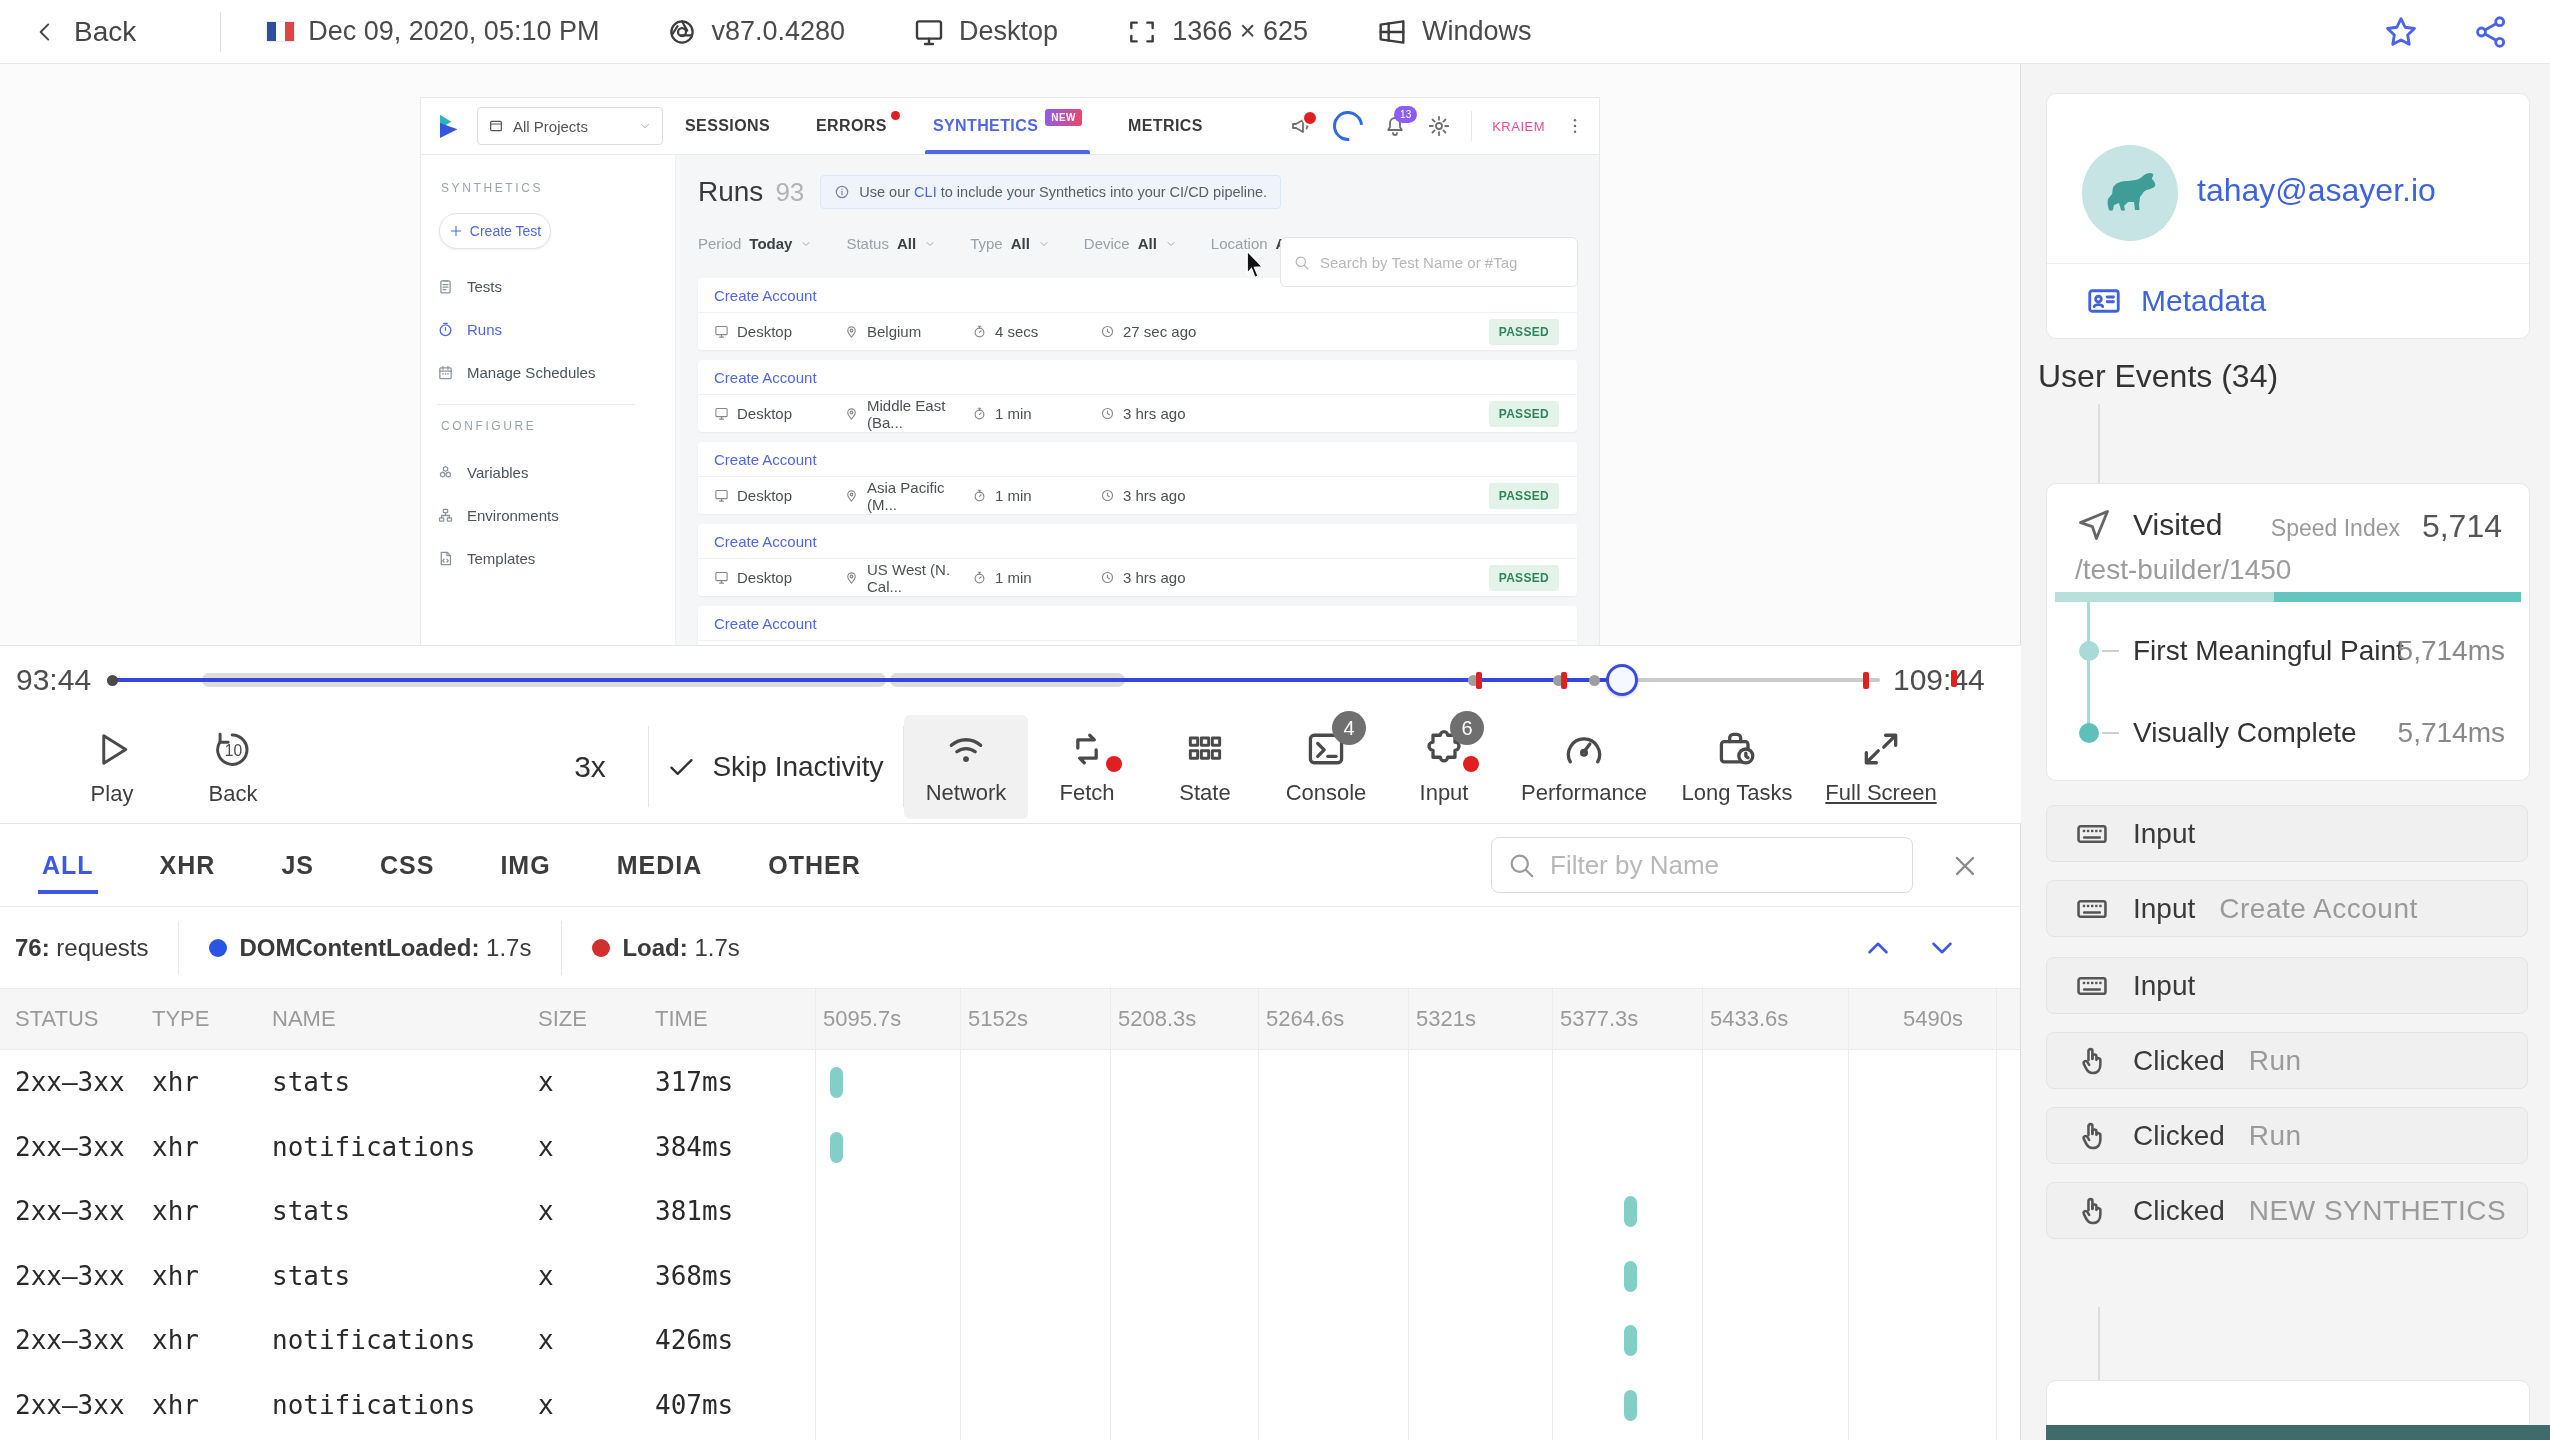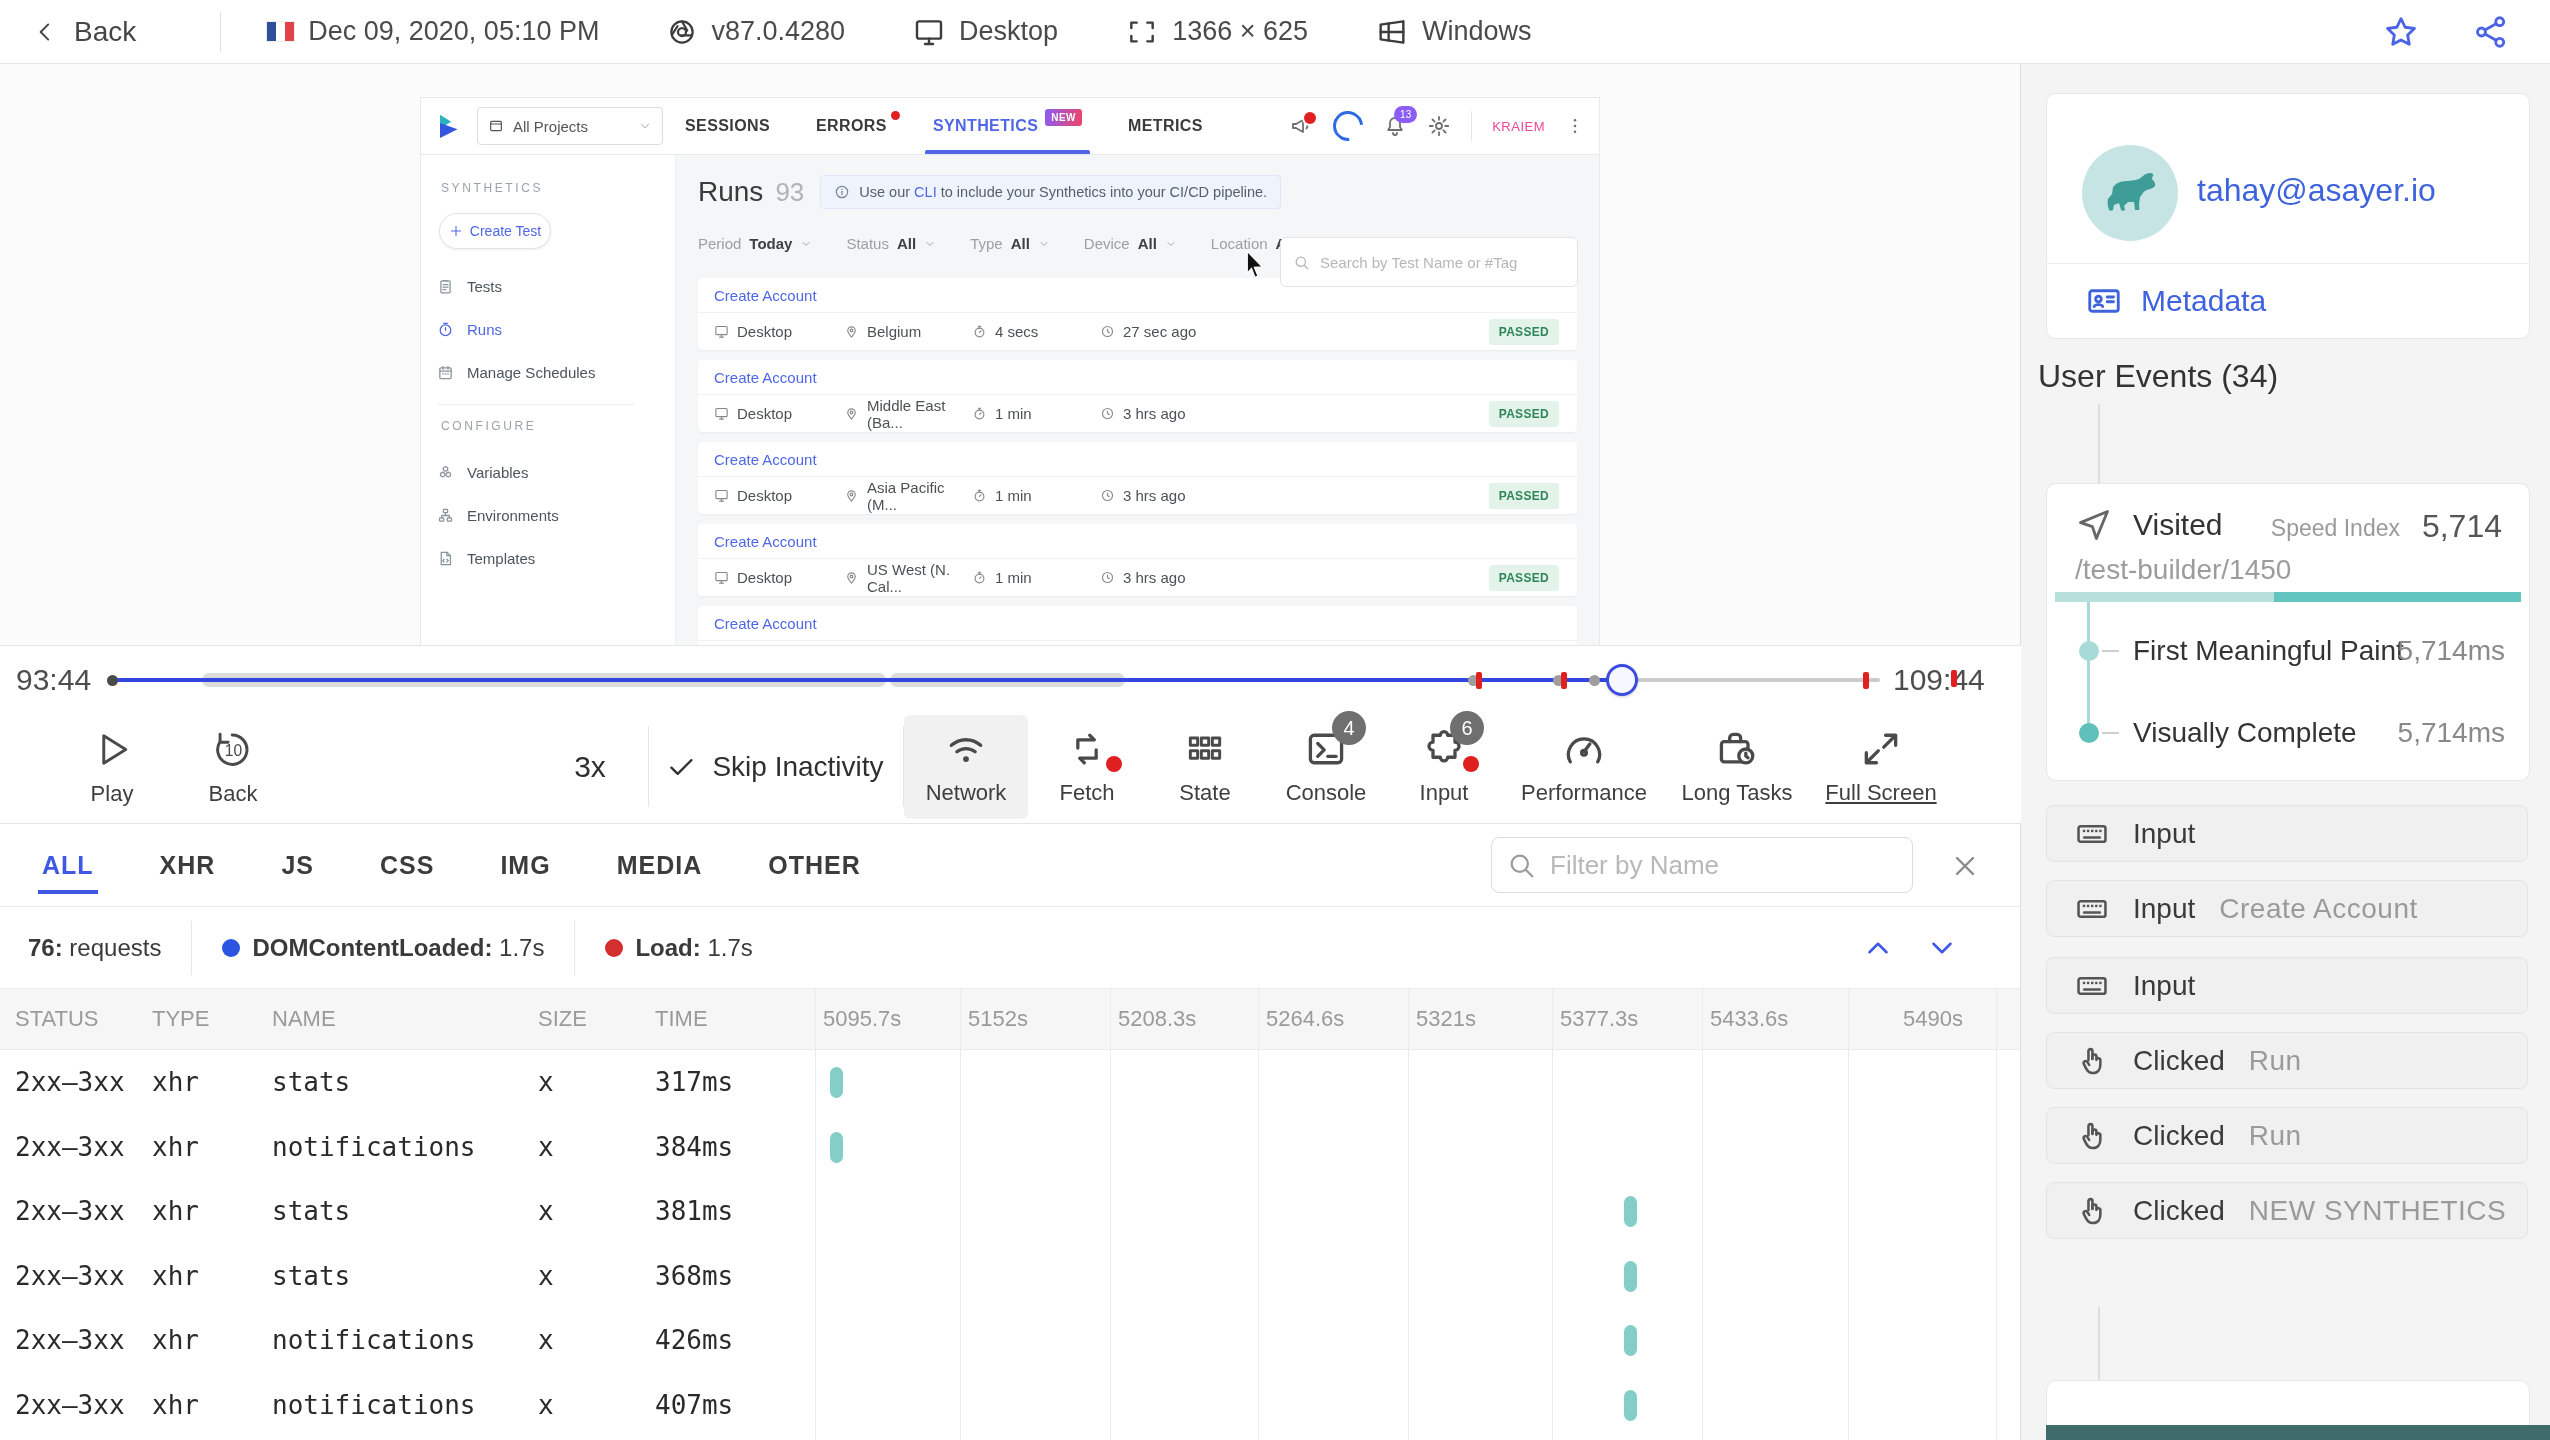--- a/index.html
+++ b/index.html
@@ -104,21 +104,21 @@
   .tabs{height:82px;border-bottom:1px solid #ececec;display:flex;align-items:center;padding-left:40px;gap:62px;position:relative;}
   .tab{font-size:25px;font-weight:700;letter-spacing:1px;color:#3c3c3c;position:relative;padding:6px 2px;cursor:pointer;}
   .tab.active{color:#3f58e3;}
   .tab.active::after{content:"";position:absolute;left:-2px;right:-2px;bottom:-8px;height:4px;background:#3f58e3;}
   .filterbox{position:absolute;right:108px;top:13px;width:392px;height:54px;border:1px solid #dcdcdc;border-radius:8px;background:#fff;display:flex;align-items:center;padding:0 14px;gap:12px;color:#9b9b9b;}
   .filterbox input{border:none;outline:none;font-size:26px;color:#555;width:100%;font-family:"Liberation Sans",sans-serif;}
   .filterbox input::placeholder{color:#b8b8b8;}
   .tclose{position:absolute;right:40px;top:26px;color:#8a8a8a;cursor:pointer;}
   .stats{height:81px;border-bottom:1px solid #ececec;display:flex;align-items:center;position:relative;}
   .stat{font-size:24px;color:#3a3a3a;padding:0 30px;height:54px;display:flex;align-items:center;gap:12px;white-space:nowrap;}
-  .stat:first-child{padding-left:28px;}
+  .stat:first-child{padding-left:15px;}
   .stat + .stat{border-left:1px solid #e7e7e7;}
   .stat b{font-weight:700;}
   .sdot{width:18px;height:18px;border-radius:50%;}
   .navchev{position:absolute;right:62px;display:flex;gap:30px;color:#3f58e3;}
   .thead{height:60px;background:#f6f6f6;border-bottom:1px solid #ececec;position:relative;font-size:22px;color:#9a9a9a;}
   .thead span{position:absolute;top:50%;transform:translateY(-50%);}
   .gridlines div{position:absolute;top:0;bottom:0;width:1px;background:#ececec;}
   .gridwrap{position:absolute;left:0;right:0;top:163px;bottom:0;pointer-events:none;}
   .tbody{position:relative;}
   .trow{position:relative;height:64.5px;font-family:"DejaVu Sans Mono",monospace;font-size:26px;color:#2a2a2a;cursor:pointer;}

